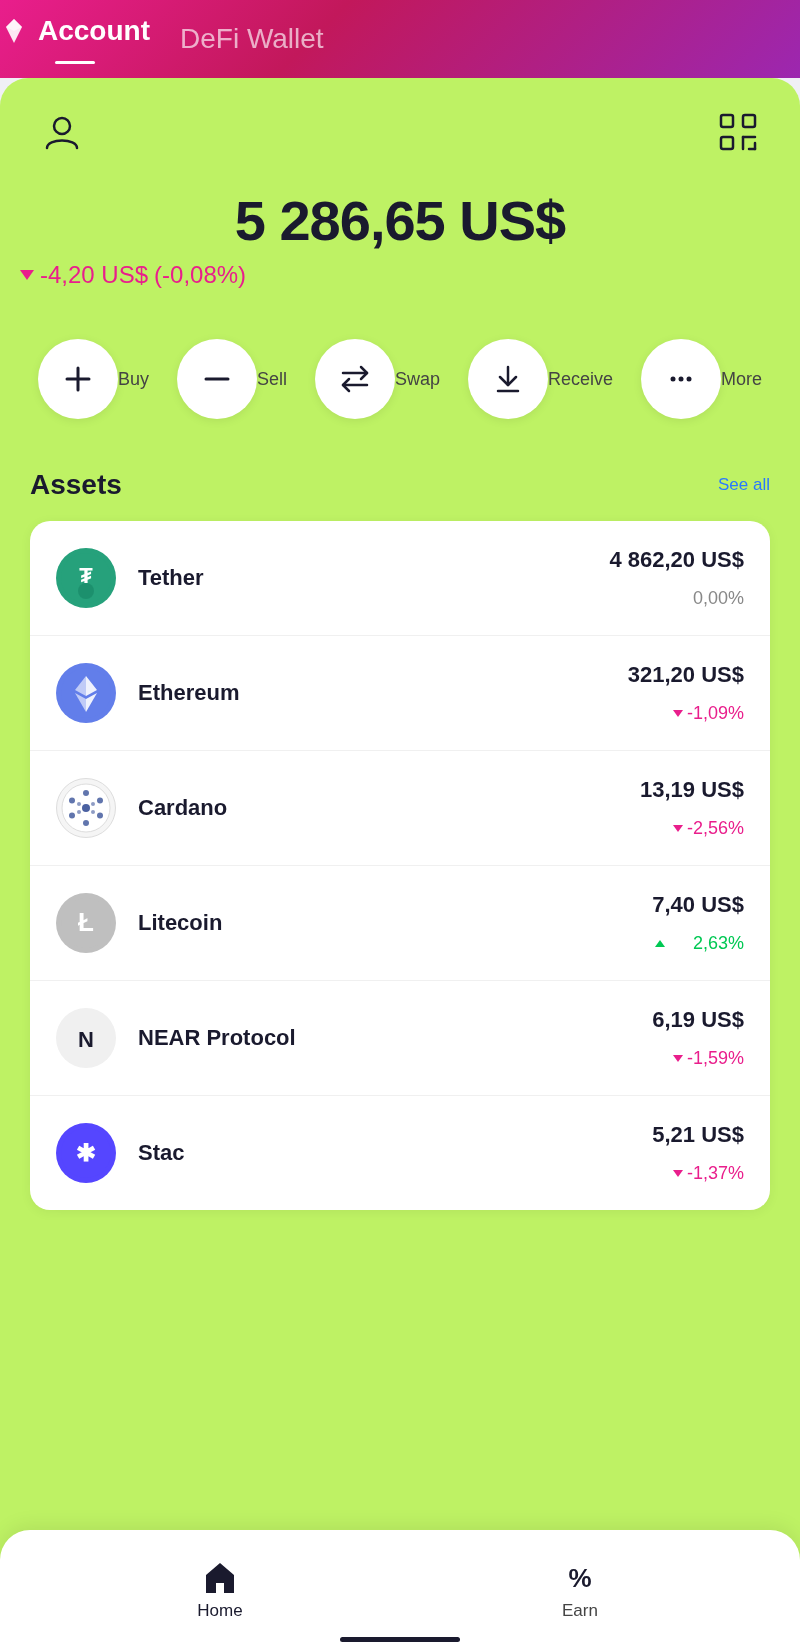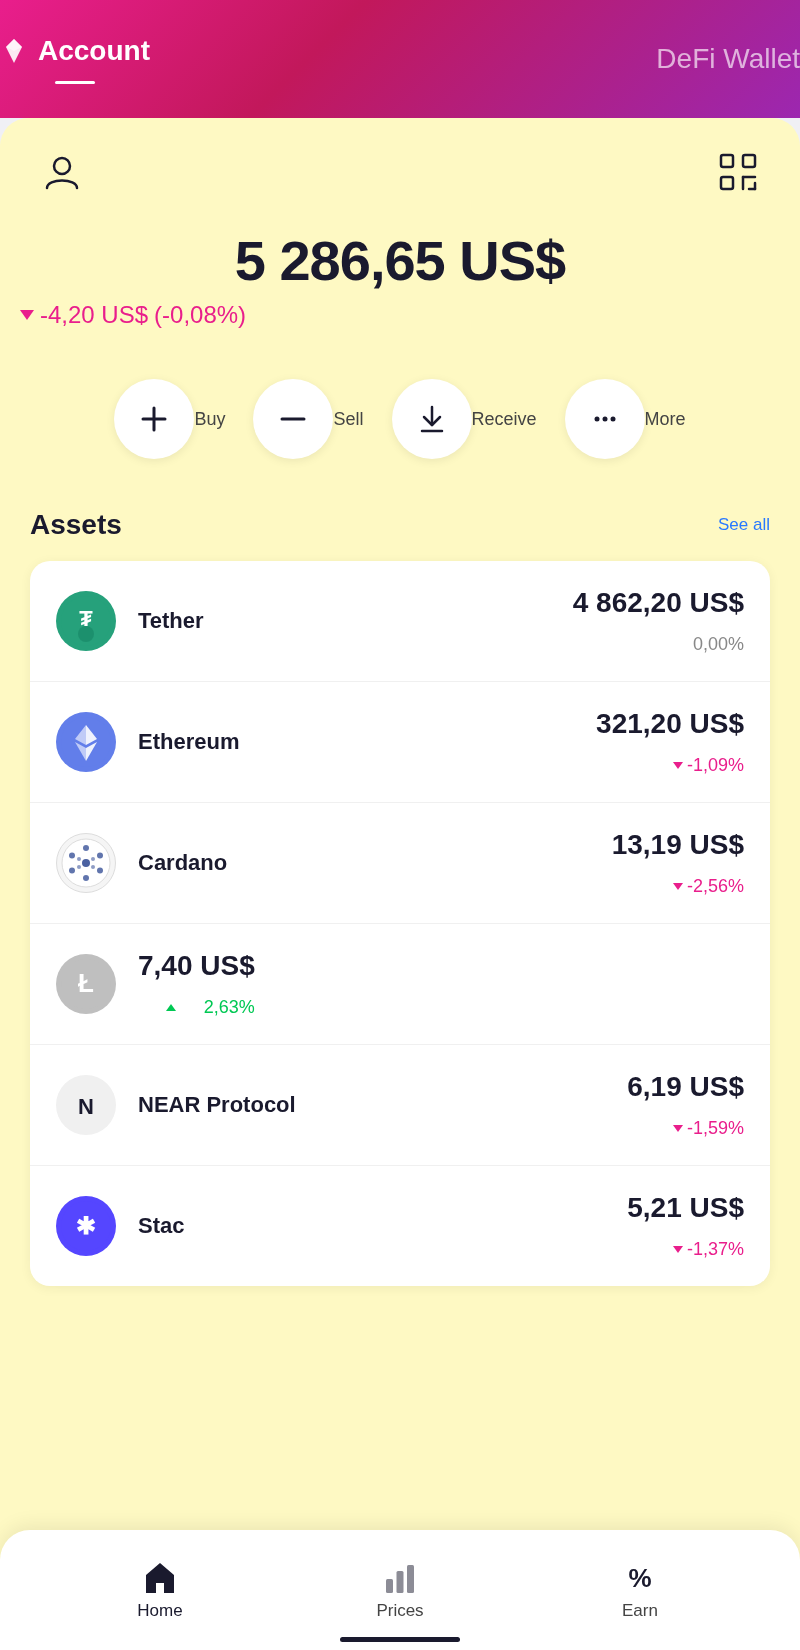--- a/index.html
+++ b/index.html
@@ -9,25 +9,25 @@
       min-height: 1650px;
       font-family: -apple-system, BlinkMacSystemFont, 'Segoe UI', sans-serif;
       background: #f0f0f5;
       position: relative;
       overflow-x: hidden;
     }
 
     
     .header {
       width: 100%;
-      height: 118px;
+      height: 78px;
       background: linear-gradient(135deg, #e91e8c 0%, #c2185b 40%, #9c27b0 100%);
       display: flex;
       align-items: center;
-      justify-content: space-between;
+      justify-content: flex-start;
       gap: 30px;
       position: relative;
     }
     .header-tab {
       display: flex;
       align-items: center;
       gap: 10px;
       color: white;
       font-size: 28px;
       font-weight: 700;
@@ -49,21 +49,21 @@
     }
     .header-tab.inactive::after { display: none; }
     .diamond-icon {
       width: 28px;
       height: 28px;
       display: inline-block;
     }
 
     
     .main-content {
-      background: #fef9c3;
+      background: #bef264;
       min-height: 1540px;
       border-radius: 28px 28px 0 0;
       margin-top: 0;
       position: relative;
       overflow: hidden;
     }
 
     
     .top-bar {
       display: flex;
@@ -196,23 +196,24 @@
     .asset-name {
       font-size: 22px;
       font-weight: 600;
       color: #1a1a2e;
       flex: 1;
     }
     .asset-values {
       text-align: right;
     }
     .asset-amount {
-      font-size: 28px;
+      font-size: 22px;
       font-weight: 600;
       color: #1a1a2e;
+      margin-left: 36px;
     }
     .asset-change {
       font-size: 18px;
       margin-top: 15px;
       display: flex;
       align-items: center;
       justify-content: flex-end;
       gap: 4px;
     }
     .change-neutral { color: #888; }
@@ -376,20 +377,31 @@
       </div>
       <span class="action-label">Buy</span>
     </div>
     <div class="action-item">
       <div class="action-circle">
         <svg width="30" height="30" viewBox="0 0 30 30">
           <line x1="4" y1="15" x2="26" y2="15" stroke="#1a1a2e" stroke-width="3" stroke-linecap="round"></line>
         </svg>
       </div>
       <span class="action-label">Sell</span>
+    </div>
+    <div class="action-item">
+      <div class="action-circle">
+        <svg width="32" height="32" viewBox="0 0 32 32">
+          <path d="M4 10 L28 10" stroke="#1a1a2e" stroke-width="2.5" stroke-linecap="round"></path>
+          <path d="M22 4 L28 10 L22 16" stroke="#1a1a2e" stroke-width="2.5" stroke-linecap="round" stroke-linejoin="round" fill="none"></path>
+          <path d="M28 22 L4 22" stroke="#1a1a2e" stroke-width="2.5" stroke-linecap="round"></path>
+          <path d="M10 16 L4 22 L10 28" stroke="#1a1a2e" stroke-width="2.5" stroke-linecap="round" stroke-linejoin="round" fill="none"></path>
+        </svg>
+      </div>
+      <span class="action-label">Swap</span>
     </div>
     <div class="action-item">
       <div class="action-circle">
         <svg width="32" height="32" viewBox="0 0 32 32">
           <line x1="16" y1="4" x2="16" y2="22" stroke="#1a1a2e" stroke-width="2.5" stroke-linecap="round"></line>
           <path d="M8 14 L16 22 L24 14" stroke="#1a1a2e" stroke-width="2.5" stroke-linecap="round" stroke-linejoin="round" fill="none"></path>
           <line x1="6" y1="28" x2="26" y2="28" stroke="#1a1a2e" stroke-width="2.5" stroke-linecap="round"></line>
         </svg>
       </div>
       <span class="action-label">Receive</span>
@@ -476,20 +488,21 @@
         </div>
       </div>
 
       <div class="asset-row">
         <div class="asset-logo litecoin-logo">
           <svg width="50" height="50" viewBox="0 0 50 50">
             <circle cx="25" cy="25" r="25" fill="#bfbfbf"></circle>
             <text x="25" y="33" text-anchor="middle" fill="white" font-size="26" font-weight="700" font-family="Arial">Ł</text>
           </svg>
         </div>
+        <span class="asset-name">Litecoin</span>
         <div class="asset-values">
           <div class="asset-amount">7,40 US$</div>
           <div class="asset-change change-up">
             <span class="mini-arrow-up"></span>
             <span>2,63%</span>
           </div>
         </div>
       </div>
 
       <div class="asset-row">
@@ -538,30 +551,20 @@
     <div class="nav-icon">
       <svg width="36" height="36" viewBox="0 0 36 36">
         <path d="M4 16 L18 4 L32 16 L32 34 L22 34 L22 24 L14 24 L14 34 L4 34 Z" fill="#1a1a2e"></path>
       </svg>
     </div>
     <span class="nav-label active">Home</span>
   </div>
   <div class="nav-item">
     <div class="nav-icon">
       <svg width="36" height="36" viewBox="0 0 36 36">
-        <rect x="4" y="20" width="7" height="14" rx="1.5" fill="#1a1a2e" opacity="0.5"></rect>
-        <rect x="14.5" y="12" width="7" height="22" rx="1.5" fill="#1a1a2e" opacity="0.5"></rect>
-        <rect x="25" y="6" width="7" height="28" rx="1.5" fill="#1a1a2e" opacity="0.5"></rect>
-      </svg>
-    </div>
-    <span class="nav-label">Prices</span>
-  </div>
-  <div class="nav-item">
-    <div class="nav-icon">
-      <svg width="36" height="36" viewBox="0 0 36 36">
         <text x="18" y="28" text-anchor="middle" font-size="26" font-weight="700" fill="#1a1a2e" font-family="Arial">%</text>
       </svg>
     </div>
     <span class="nav-label">Earn</span>
   </div>
 </div>
 
 <div class="home-indicator"></div>
 
 </body></html>

